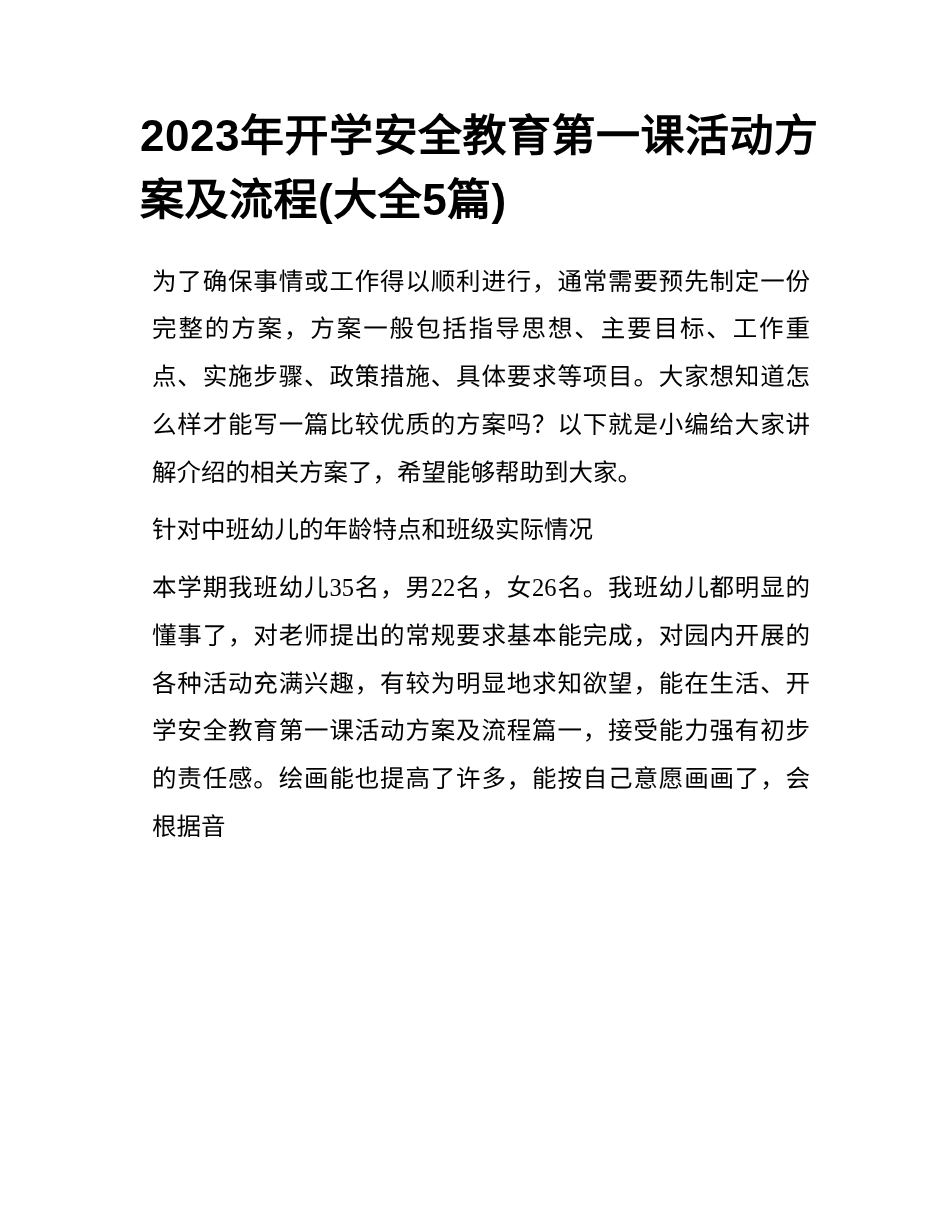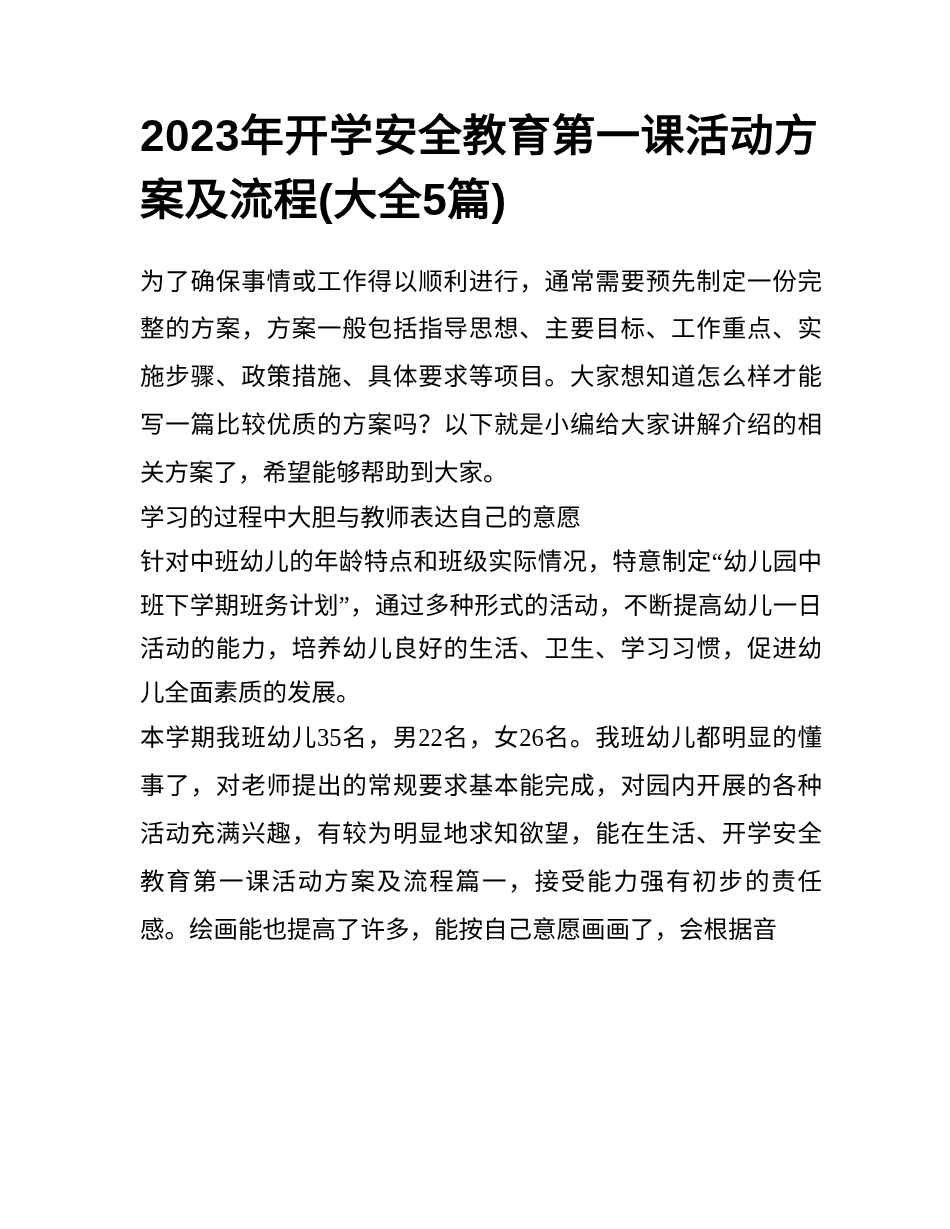--- a/index.html
+++ b/index.html
@@ -34,21 +34,21 @@
     word-break: break-all;
   }
   .body-block {
     font-size: 24.5px;
     line-height: 1.95;
     text-align: justify;
     text-justify: inter-ideograph;
     word-break: break-all;
   }
   .para {
-    margin: 0;
+    margin: 12px;
   }
   .para + .para {
     margin-top: 0;
   }
   .tight {
     line-height: 1.78;
   }
   .gap-sm {
     margin-top: 8px;
   }
@@ -60,21 +60,20 @@
 <body>
 
 <div class="page">
 
   <h1 class="doc-title">2023年开学安全教育第一课活动方案及流程(大全5篇)</h1>
 
   <div class="body-block">
 
     <p class="para">为了确保事情或工作得以顺利进行，通常需要预先制定一份完整的方案，方案一般包括指导思想、主要目标、工作重点、实施步骤、政策措施、具体要求等项目。大家想知道怎么样才能写一篇比较优质的方案吗？以下就是小编给大家讲解介绍的相关方案了，希望能够帮助到大家。</p>
 
-    <p class="para tight gap-md">学习的过程中大胆与教师表达自己的意愿</p>
+    <p class="para tight gap-md">针对中班幼儿的年龄特点和班级实际情况</p>
 
-    <p class="para tight">针对中班幼儿的年龄特点和班级实际情况，特意制定“幼儿园中班下学期班务计划”，通过多种形式的活动，不断提高幼儿一日活动的能力，培养幼儿良好的生活、卫生、学习习惯，促进幼儿全面素质的发展。</p>
 
 
     <p class="para gap-sm">本学期我班幼儿35名，男22名，女26名。我班幼儿都明显的懂事了，对老师提出的常规要求基本能完成，对园内开展的各种活动充满兴趣，有较为明显地求知欲望，能在生活、开学安全教育第一课活动方案及流程篇一，接受能力强有初步的责任感。绘画能也提高了许多，能按自己意愿画画了，会根据音</p>
 
   </div>
 </div>
 
 </body></html>

